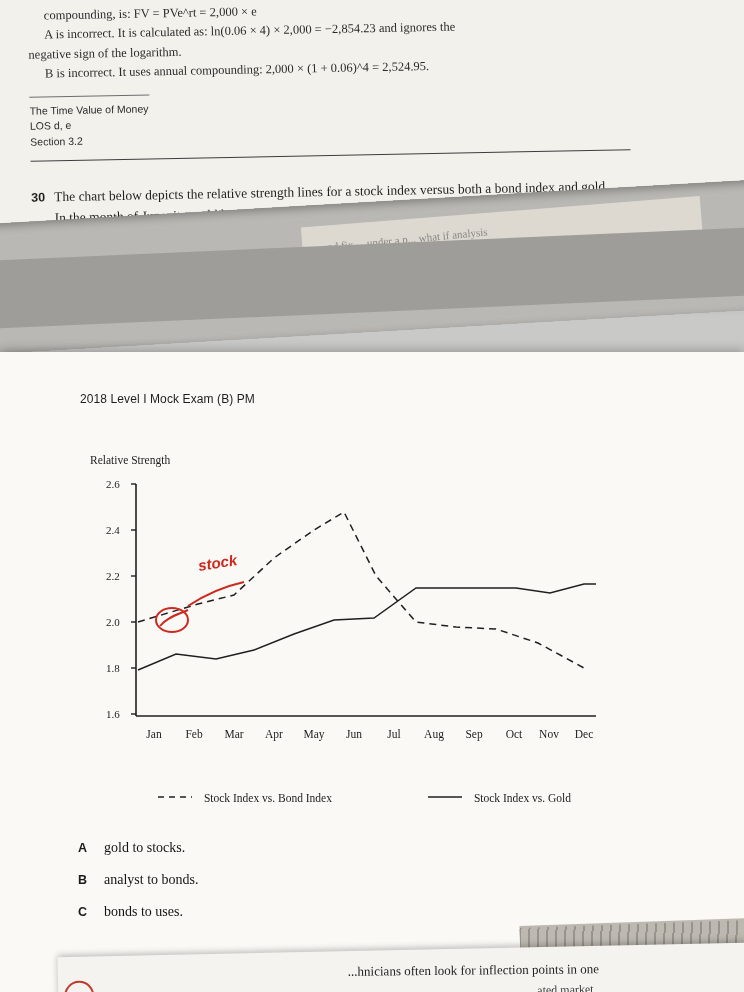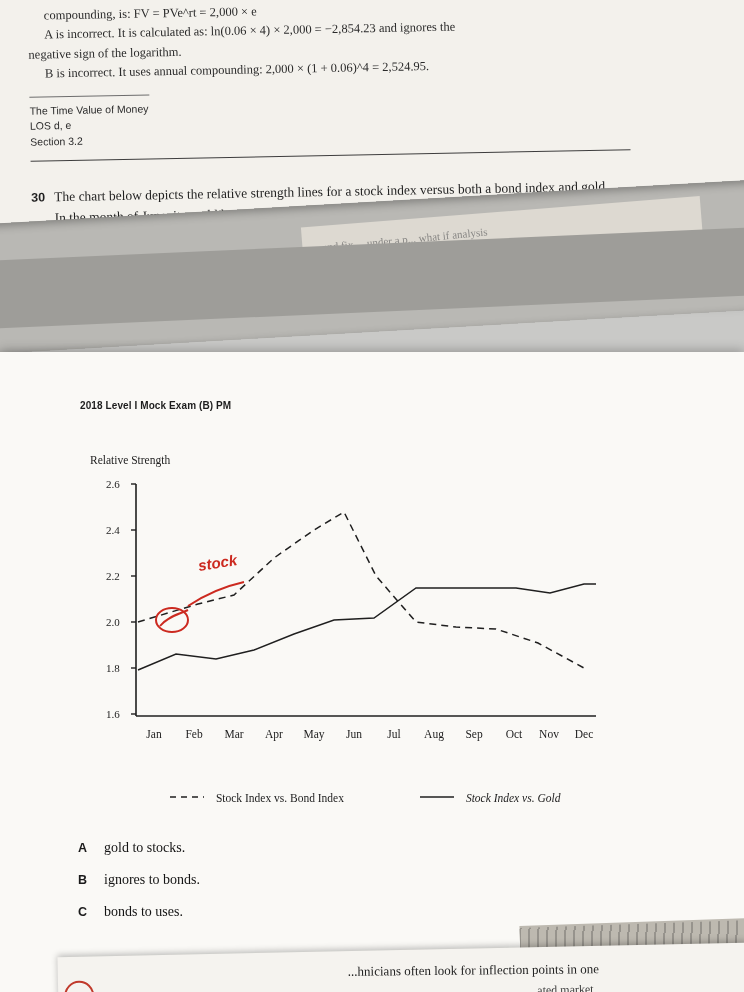--- a/index.html
+++ b/index.html
@@ -85,44 +85,44 @@
 
   
   .sheet-main{
     position:absolute;
     left:0; top:352px;
     width:744px; height:640px;
     background:#faf9f6;
     box-shadow:0 -2px 10px rgba(0,0,0,.25);
   }
   .running-head{
-    position:absolute;left:80px;top:48px;
+    position:absolute;left:80px;top:40px;
     font-family:"Liberation Sans",sans-serif;
-    font-weight:bold;font-size:10px;color:#1d1d1d;
+    font-weight:normal;font-size:12px;color:#1d1d1d;
     letter-spacing:.1px;
   }
 
   
   .chart-wrap{
     position:absolute;left:76px;top:102px;width:580px;height:320px;
   }
   .chart-title{
     position:absolute;left:14px;top:0;
     font-size:11.5px;color:#1d1d1d;
     font-family:"Liberation Serif",serif;
   }
   svg.plot{position:absolute;left:0;top:12px;}
 
   .legend{
     position:absolute;left:158px;top:438px;width:520px;
     font-size:11.5px;color:#1d1d1d;
   }
   .legend .item{position:absolute;white-space:nowrap;}
-  .legend .item.dash{left:12px;}
-  .legend .item.solid{left:262px;font-style:italic;}
+  .legend .item.dash{left:0;}
+  .legend .item.solid{left:270px;}
   .legend .swatch{display:inline-block;vertical-align:2px;margin-right:9px;}
 
   .answers{
     position:absolute;left:78px;top:488px;width:420px;
   }
   .answers .row{
     display:flex;gap:16px;margin-bottom:16px;align-items:baseline;
   }
   .answers .lab{
     font-family:"Liberation Sans",sans-serif;font-weight:bold;
@@ -279,21 +279,21 @@
     </div>
   </div>
 
   <div class="answers">
     <div class="row">
       <div class="lab">A</div>
       <div class="val">gold to stocks.</div>
     </div>
     <div class="row">
       <div class="lab">B</div>
-      <div class="val">ignores to bonds.</div>
+      <div class="val">analyst to bonds.</div>
     </div>
     <div class="row">
       <div class="lab">C</div>
       <div class="val">bonds to uses.</div>
     </div>
   </div>
 
 </div>
 
 <div class="strip-dark"></div>

